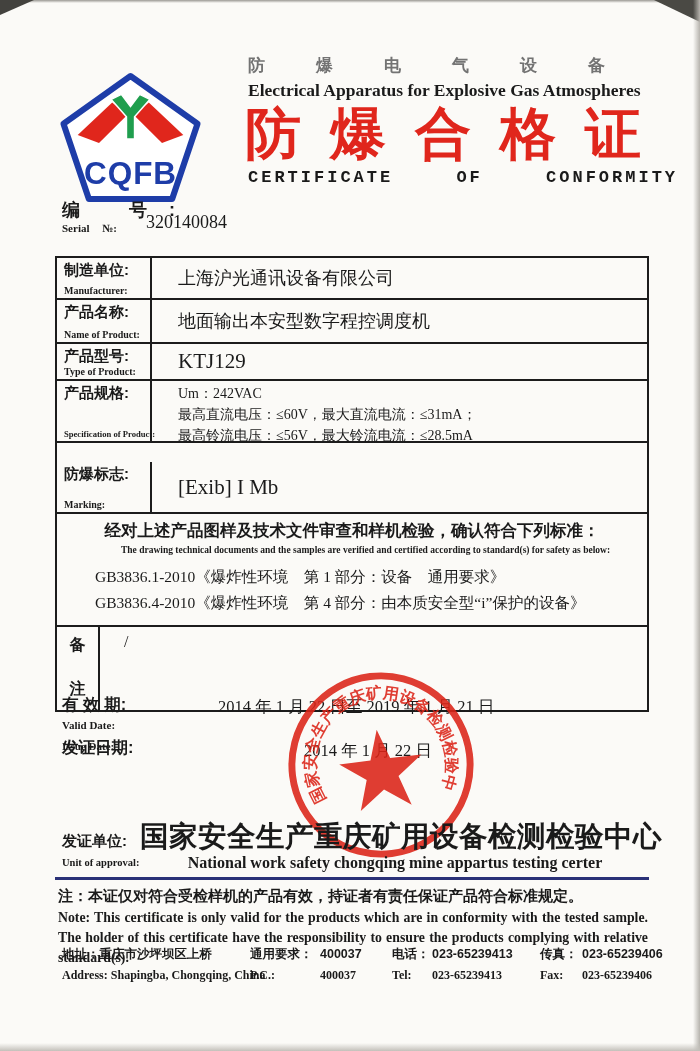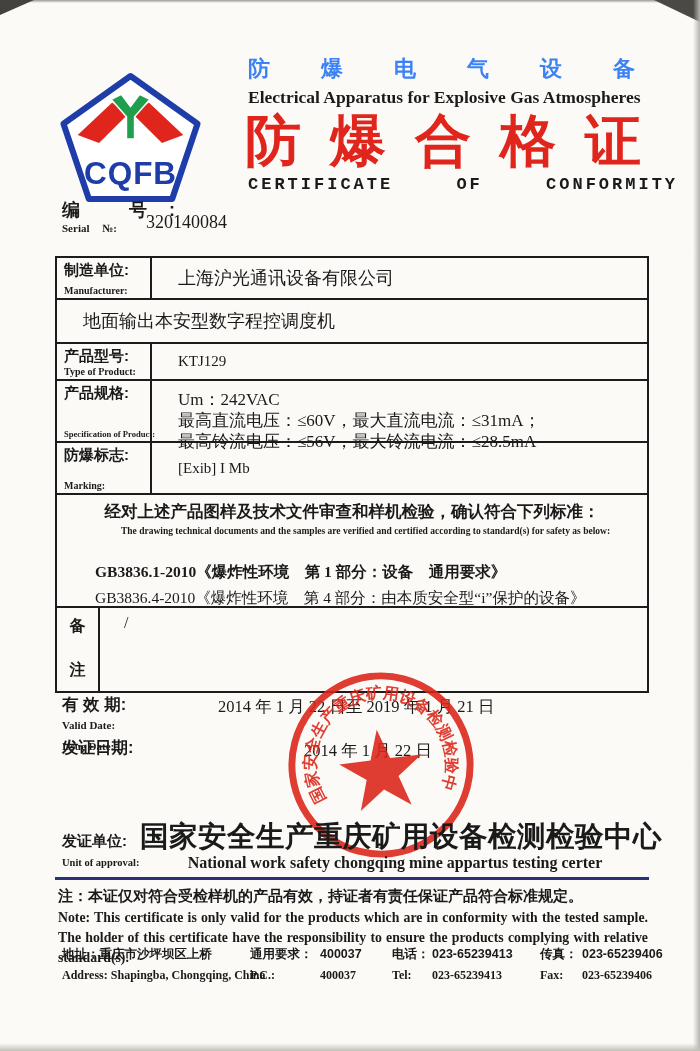--- a/index.html
+++ b/index.html
@@ -16,22 +16,22 @@
   .edge-right{position:absolute;right:0;top:0;width:7px;height:100%;
     background:linear-gradient(to left,#b6b3ad,rgba(251,250,247,0));}
   .edge-bottom{position:absolute;left:0;bottom:0;width:100%;height:8px;
     background:linear-gradient(to top,#c3c0ba,rgba(251,250,247,0));}
   .edge-top{position:absolute;left:0;top:0;width:100%;height:3px;
     background:linear-gradient(to bottom,#9b9994,rgba(251,250,247,0));}
 
   
   .logo{position:absolute;left:58px;top:72px;width:145px;height:130px;}
   .hdr{position:absolute;left:215px;top:54px;width:460px;}
-  .title-cn{font-size:22px;font-weight:bold;letter-spacing:51px;padding-left:33px;
-    white-space:nowrap;color:#3b82f6;}
+  .title-cn{font-size:17px;font-weight:bold;letter-spacing:51px;padding-left:33px;
+    white-space:nowrap;color:#737373;}
   .title-en{font-family:"Liberation Serif","DejaVu Serif",serif;font-weight:bold;
     font-size:17.5px;padding-left:33px;white-space:nowrap;margin-top:3px;}
   .cert-cn{color:#e0261c;font-size:56px;font-weight:bold;letter-spacing:29px;
     padding-left:30px;white-space:nowrap;margin-top:4px;line-height:58px;}
   .cert-en{font-family:"Liberation Mono","DejaVu Sans Mono",monospace;font-weight:bold;
     font-size:17px;letter-spacing:3px;word-spacing:50px;padding-left:33px;
     white-space:nowrap;margin-top:5px;}
 
   
   .serial-cn{position:absolute;left:62px;top:198px;font-size:18px;font-weight:bold;
@@ -47,31 +47,31 @@
   .t-row{display:flex;border-bottom:2px solid #1c1c1c;box-sizing:border-box;}
   .t-row:last-child{border-bottom:none;}
   .t-label{width:95px;min-width:95px;border-right:2px solid #1c1c1c;box-sizing:border-box;
     padding:3px 2px 2px 7px;display:flex;flex-direction:column;justify-content:space-between;}
   .lab-cn{font-size:15px;font-weight:bold;white-space:nowrap;}
   .lab-en{font-size:10px;font-weight:bold;font-family:"Liberation Serif","DejaVu Serif",serif;
     white-space:nowrap;}
   .lab-en.tiny{font-size:8.6px;}
   .t-value{flex:1;display:flex;align-items:center;padding-left:26px;font-size:18px;
     font-family:"Liberation Serif","DejaVu Serif",serif;}
-  .t-value.mono{font-size:15px;}
-  .t-value.multi{display:block;padding-top:8px;font-size:17px;line-height:21px;}
+  .t-value.mono{font-size:21px;}
+  .t-value.multi{display:block;padding-top:2px;font-size:14px;line-height:21px;}
   .row1{height:42px;} .row2{height:44px;} .row3{height:37px;}
-  .row4{height:62px;} .row5{height:52px;}
+  .row4{height:62px;} .row5{height:52px;margin-top:19px;}
   .std-cell{height:113px;padding-top:6px;box-sizing:border-box;border-bottom:2px solid #1c1c1c;}
   .std-head-cn{text-align:center;font-size:16.5px;font-weight:bold;}
   .std-head-en{text-align:center;font-size:9.5px;font-weight:bold;
     font-family:"Liberation Serif","DejaVu Serif",serif;margin-top:3px;padding-left:27px;}
   .std-item{margin-left:38px;font-size:15.5px;line-height:26px;
     font-family:"Liberation Serif","DejaVu Serif",serif;}
-  .std-item.first{margin-top:23px;font-weight:bold;}
+  .std-item.first{margin-top:9px;}
   .rem-row{height:83px;display:flex;}
   .rem-label{width:43px;min-width:43px;border-right:2px solid #1c1c1c;box-sizing:border-box;
     display:flex;flex-direction:column;justify-content:space-between;align-items:center;
     padding:8px 0 10px 0;font-size:16px;font-weight:bold;}
   .rem-value{flex:1;padding:6px 0 0 24px;font-size:16px;
     font-family:"Liberation Serif","DejaVu Serif",serif;}
 
   
   .lbl-cn{font-size:16.5px;font-weight:bold;white-space:nowrap;}
   .lbl-en{font-size:11px;font-weight:bold;font-family:"Liberation Serif","DejaVu Serif",serif;
@@ -141,20 +141,24 @@
 
     <div class="t-row row1">
       <div class="t-label">
         <span class="lab-cn">制造单位:</span>
         <span class="lab-en">Manufacturer:</span>
       </div>
       <div class="t-value">上海沪光通讯设备有限公司</div>
     </div>
 
     <div class="t-row row2">
+      <div class="t-label">
+        <span class="lab-cn">产品名称:</span>
+        <span class="lab-en">Name of Product:</span>
+      </div>
       <div class="t-value">地面输出本安型数字程控调度机</div>
     </div>
 
     <div class="t-row row3">
       <div class="t-label">
         <span class="lab-cn">产品型号:</span>
         <span class="lab-en">Type of Product:</span>
       </div>
       <div class="t-value mono">KTJ129</div>
     </div>

